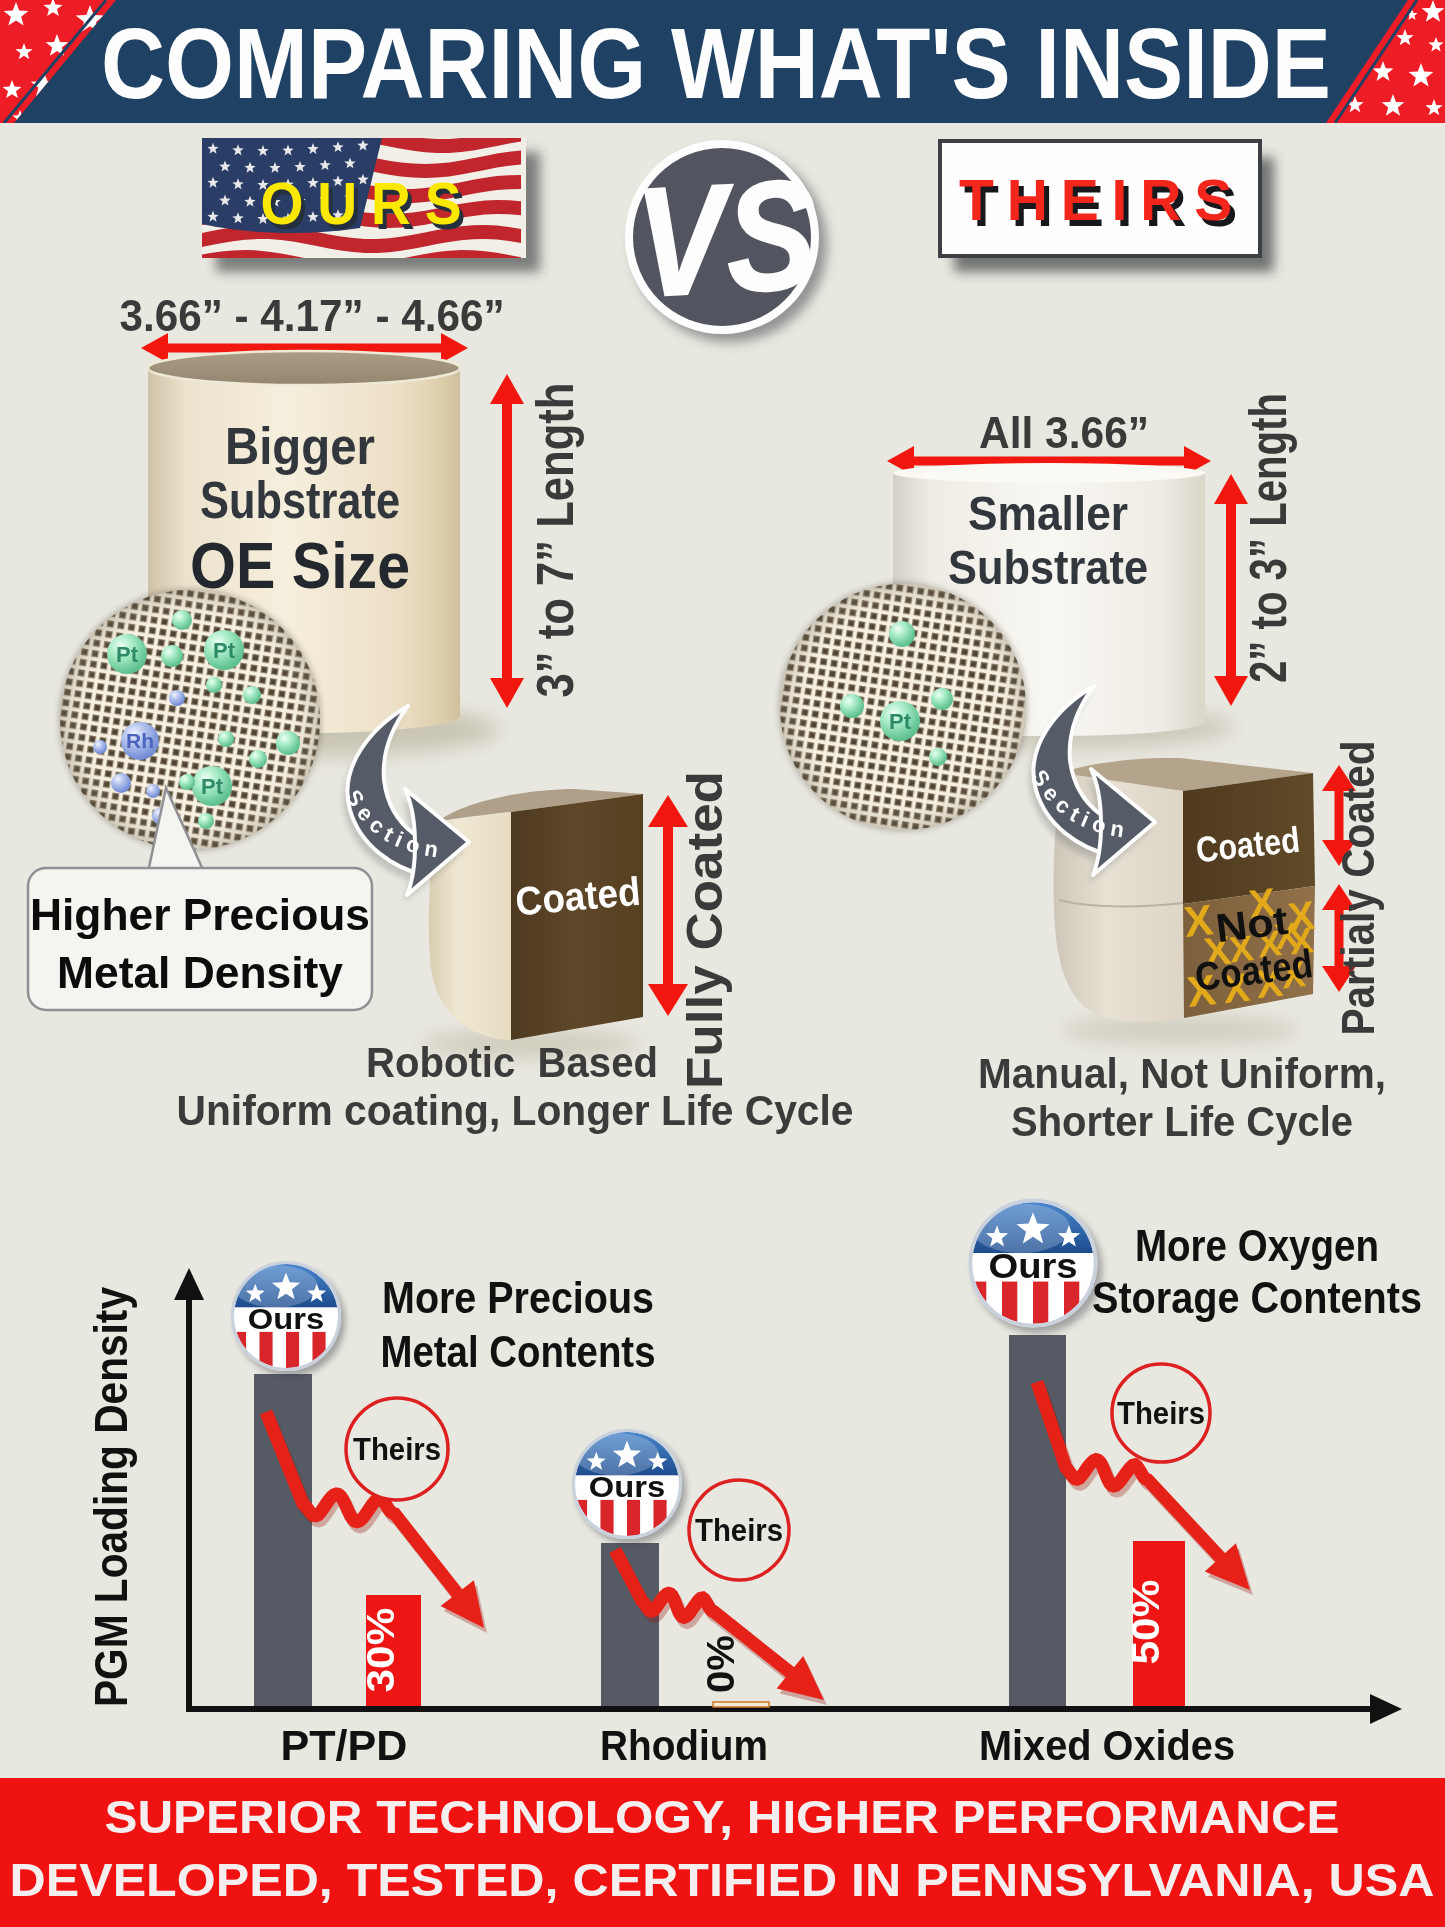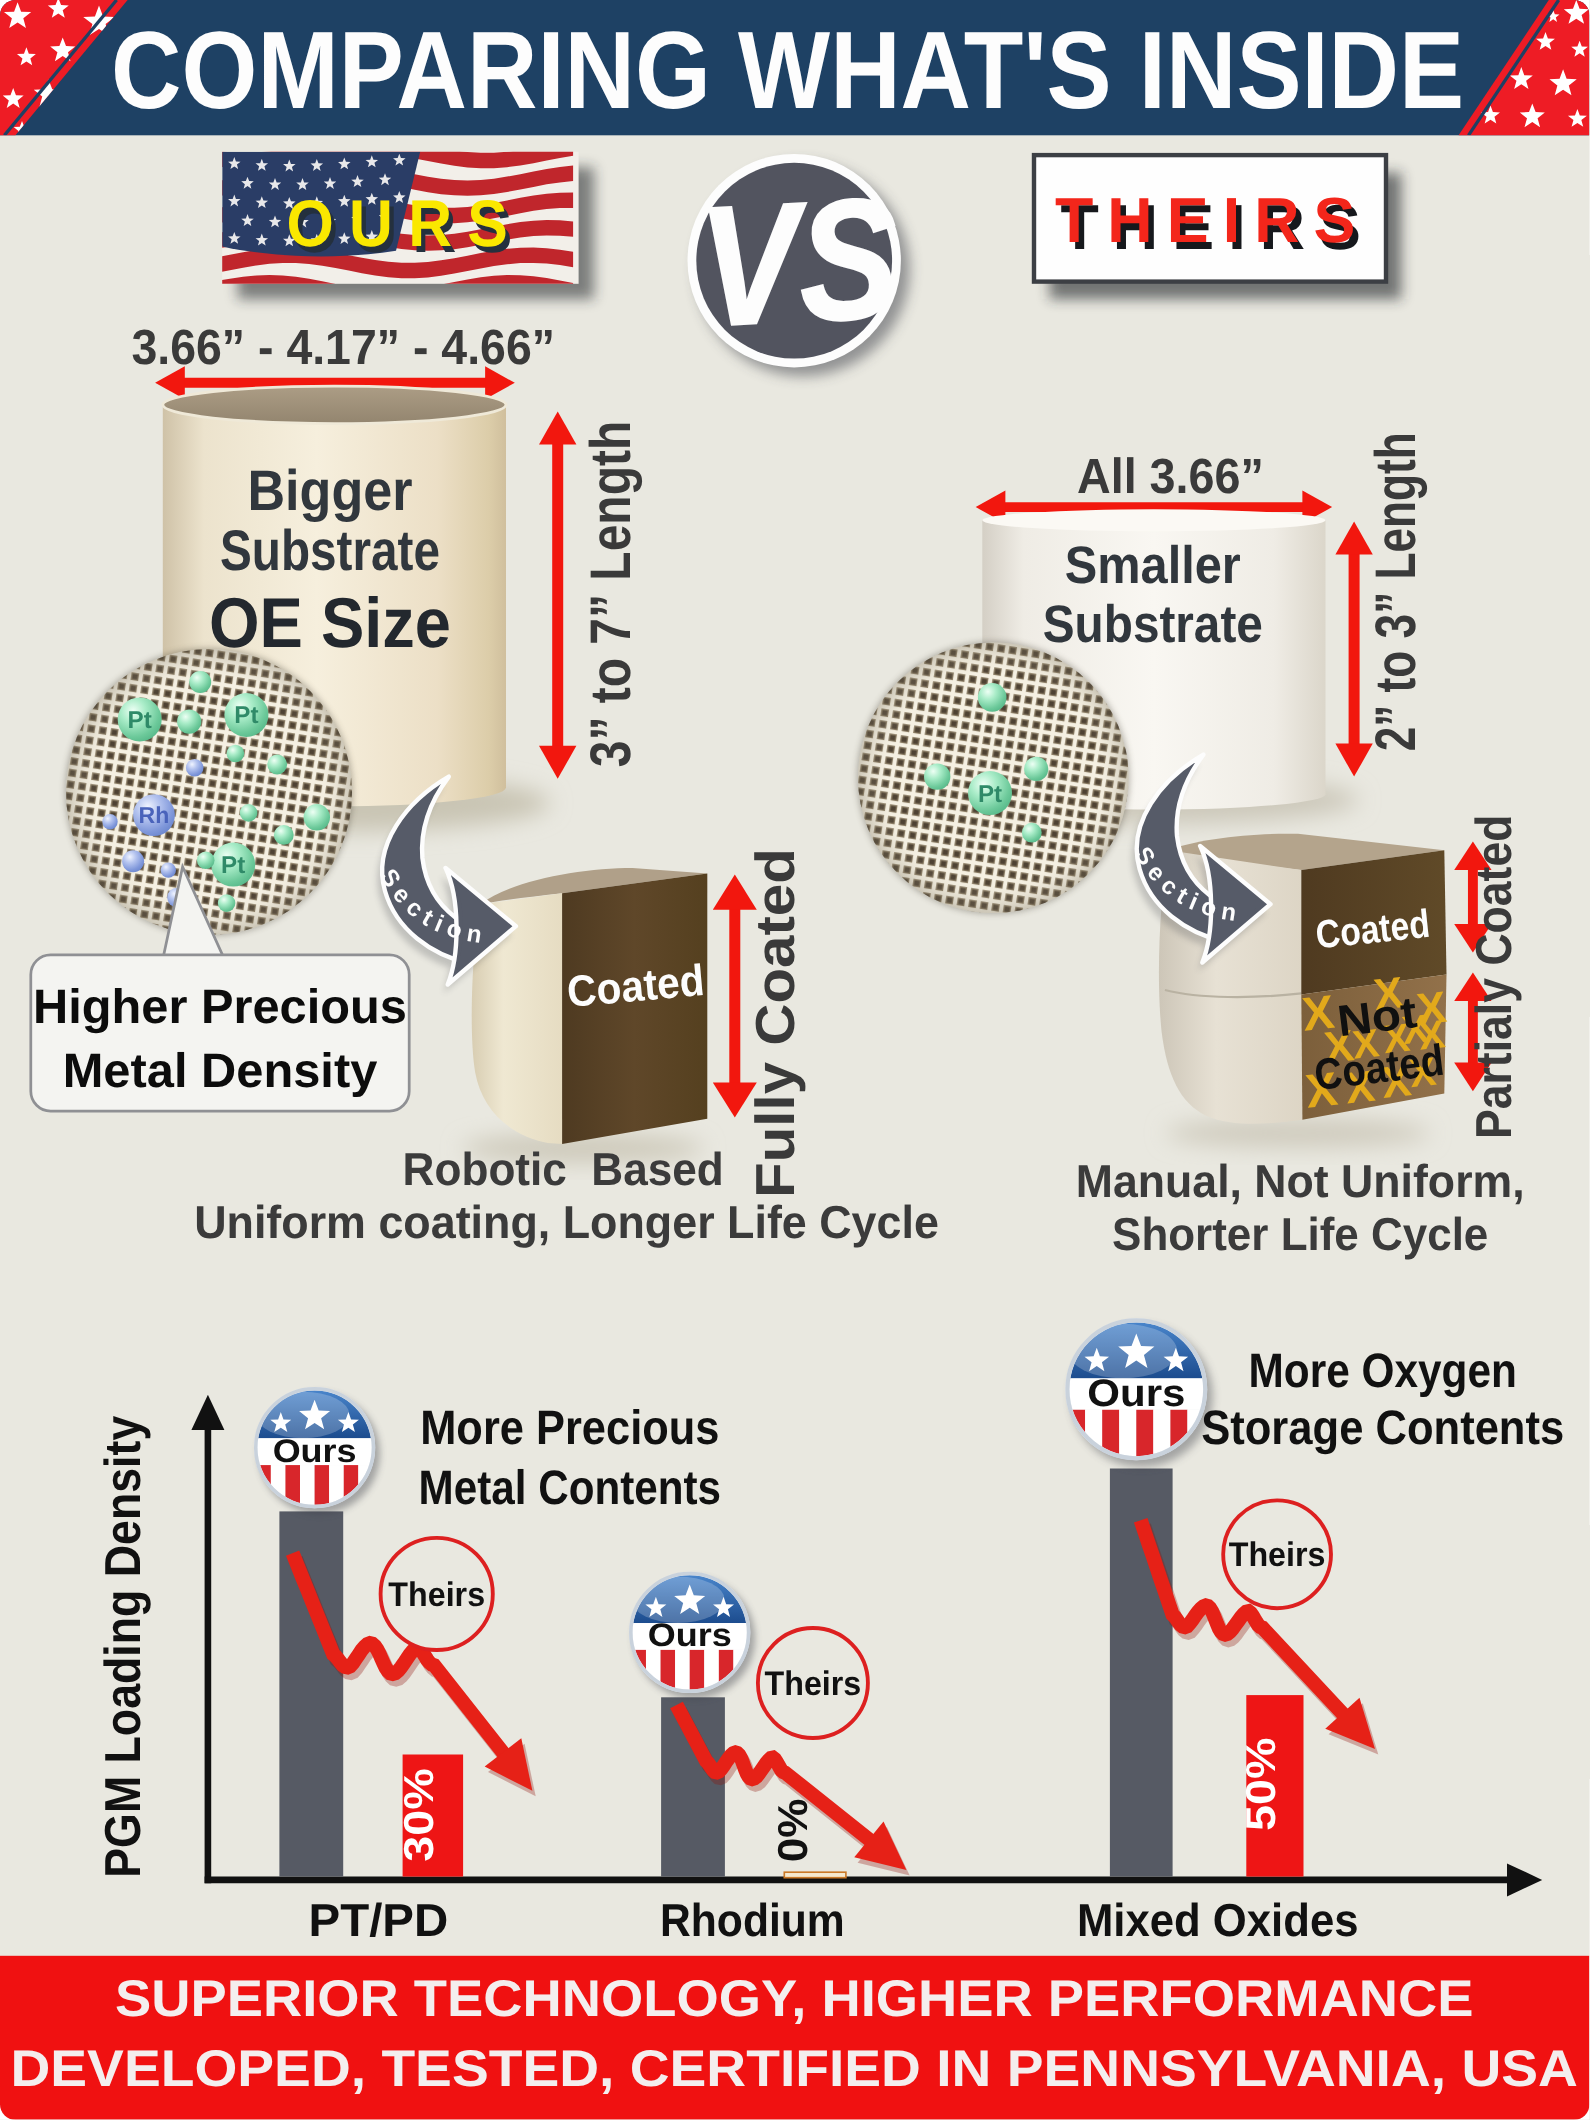--- a/index.html
+++ b/index.html
@@ -1,16 +1,16 @@
 <!DOCTYPE html>
 <html><head><meta charset="utf-8">
 <style>
 html,body{margin:0;padding:0;}
 #page{position:relative;width:1445px;height:1927px;background:#e9e8e0;overflow:hidden;
-font-family:"Liberation Sans", sans-serif;border-radius:14px;}
+font-family:"Liberation Sans", sans-serif;}
 svg{position:absolute;top:0;left:0;}
 text{font-family:"Liberation Sans", sans-serif;}
 </style></head><body>
 <div id="page">
 <svg width="1445" height="1927" viewBox="0 0 1445 1927">
 <defs>
 <filter id="soft" x="-40%" y="-40%" width="180%" height="180%">
           <feGaussianBlur stdDeviation="6"></feGaussianBlur>
         </filter>
 <filter id="soft3" x="-40%" y="-40%" width="180%" height="180%">

